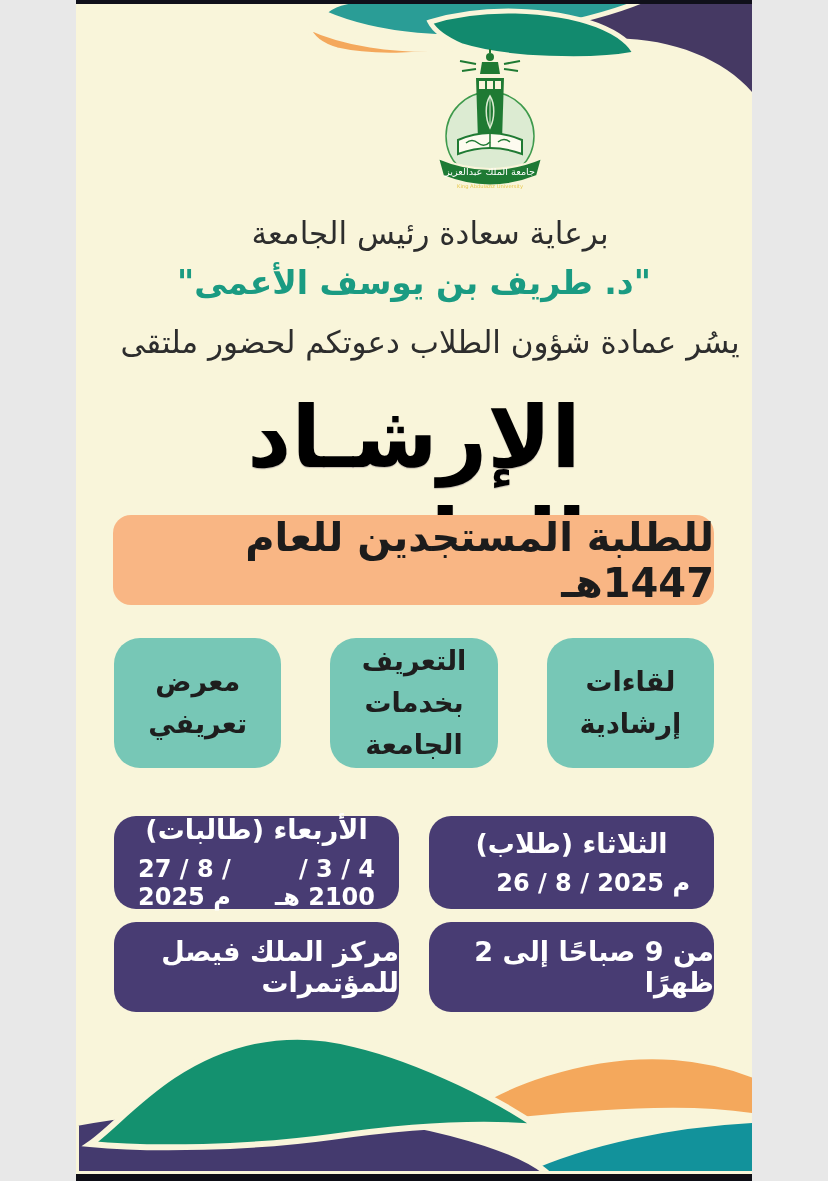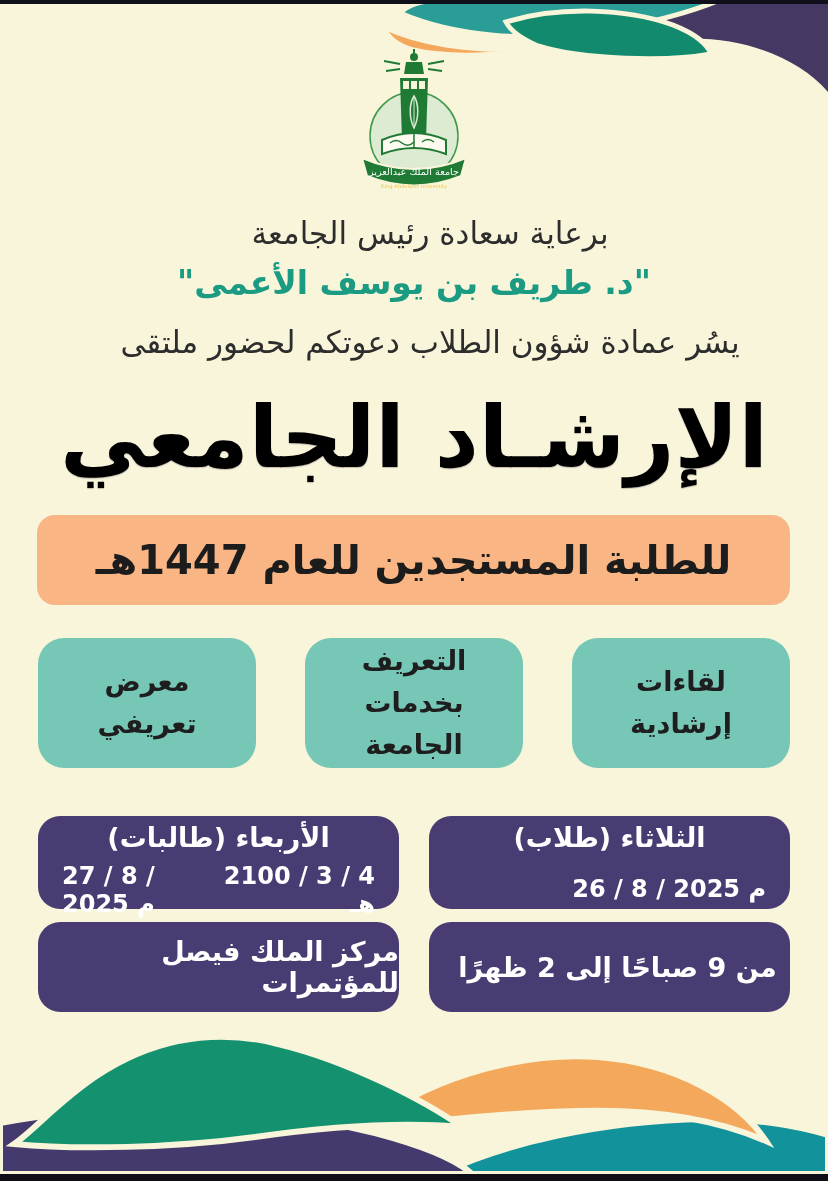--- a/index.html
+++ b/index.html
@@ -1,18 +1,18 @@
 <!DOCTYPE html>
 <html lang="ar"><head>
 <meta charset="utf-8">
 <style>
   * { margin:0; padding:0; box-sizing:border-box; }
   body { margin:0; background:#e8e8e8; font-family:"DejaVu Sans", sans-serif; }
   .poster{
-    position:relative; width:828px; height:1181px; margin:0 auto;
+    position:relative; width:676px; height:1181px; margin:0 auto;
     background:#F9F5DA; overflow:hidden; direction:rtl;
     font-family:"DejaVu Sans", sans-serif;
   }
   .edge-strip{ position:absolute; left:0; width:100%; background:#10101a; z-index:3; }
   .edge-top{ top:0; height:4px; }
   .edge-bottom{ bottom:0; height:7px; background:#0e0e16; }
   .deco{ position:absolute; z-index:2; pointer-events:none; }
   .deco-top{ top:0; right:0; width:450px; height:118px; }
   .deco-bottom{ bottom:7px; left:0; width:828px; height:143px; }
   .logo{ position:absolute; top:48px; left:344px; width:140px; height:152px; z-index:4; }
@@ -34,21 +34,21 @@
     display:flex; gap:49px; z-index:4; }
   .feature-box{
     flex:1; background:#77C7B6; border-radius:26px;
     display:flex; align-items:center; justify-content:center; text-align:center;
     font-size:27px; font-weight:bold; color:#1e1e1e; padding:0 16px; line-height:1.55;
   }
   .sessions{ position:absolute; top:816px; right:38px; left:38px; height:93px;
     display:flex; gap:30px; z-index:4; }
   .session-box{
     flex:1; background:#483C73; border-radius:22px; color:#ffffff;
-    display:flex; flex-direction:column; justify-content:space-between; padding:6px 0;
+    display:flex; flex-direction:column; justify-content:center; padding:6px 0;
   }
   .session-day{ text-align:center; font-size:27px; font-weight:bold; line-height:1.2; }
   .session-dates{ display:flex; justify-content:space-between; padding:0 24px;
     font-size:24px; font-weight:bold; margin-top:8px; }
   .details{ position:absolute; top:922px; right:38px; left:38px; height:90px;
     display:flex; gap:30px; z-index:4; }
   .detail-box{
     flex:1; background:#483C73; border-radius:22px; color:#ffffff;
     display:flex; align-items:center; justify-content:center;
     font-size:27px; font-weight:bold;padding-left:16px;

